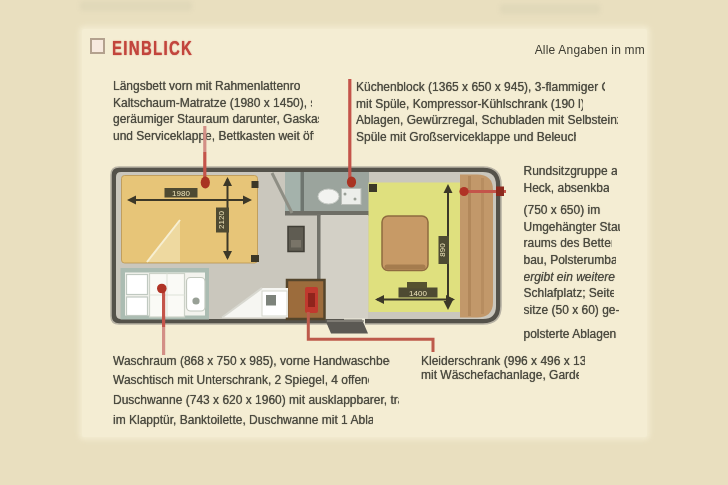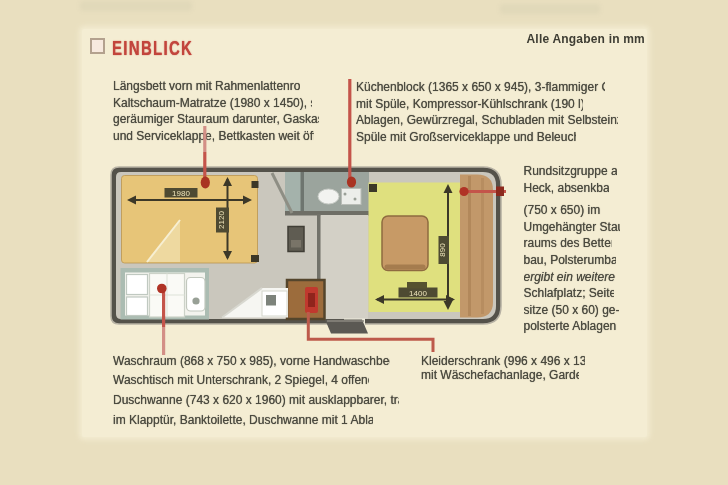--- a/index.html
+++ b/index.html
@@ -5,21 +5,21 @@
   html,body{margin:0;padding:0;}
   body{width:728px;height:485px;background:#e9dfbf;position:relative;overflow:hidden;
        font-family:"Liberation Sans",sans-serif;}
   .abs{position:absolute;}
   .panel{left:82px;top:29px;width:565px;height:408px;background:#f4edd3;
          box-shadow:0 0 5px 3px #f2ebd0;border-radius:2px;}
   .titlebox{left:90px;top:38px;width:11px;height:12px;border:2.5px solid #b3a18e;
             background:#f7e9de;}
   .title{left:112px;top:35px;font-size:15px;transform:scaleY(1.4);transform-origin:top left;font-weight:bold;color:#c2453c;
          letter-spacing:1.3px;text-shadow:0 0 1px #c2453c;}
-  .mmnote{right:83px;top:32px;white-space:nowrap;font-size:12px;font-weight:bold;color:#3e3d33;
+  .mmnote{right:83px;top:43px;white-space:nowrap;font-size:12px;font-weight:normal;color:#3e3d33;
           letter-spacing:0.2px;}
   .blk{color:#4b4a3f;font-size:12px;text-shadow:0 0 0.8px #55544a;}
   .blk div{white-space:nowrap;overflow:hidden;}
   .smudge{background:#9aa089;opacity:0.10;filter:blur(2px);}
 </style>
 </head>
 <body>
 <div class="abs panel"></div>
 <div class="abs smudge" style="left:80px;top:1px;width:112px;height:10px;"></div>
 <div class="abs smudge" style="left:500px;top:4px;width:100px;height:10px;"></div>
@@ -45,21 +45,21 @@
 <div class="abs blk" style="left:523.5px;top:163px;line-height:16.6px;">
   <div style="width:93px;">Rundsitzgruppe am</div>
   <div style="width:85px;">Heck, absenkbare Tisch</div>
   <div style="width:78px;margin-top:6px;">(750 x 650) im</div>
   <div style="width:96px;">Umgehängter Stau-</div>
   <div style="width:88px;">raums des Betten-</div>
   <div style="width:92px;">bau, Polsterumbau</div>
   <div style="width:98px;font-style:italic;">ergibt ein weitere</div>
   <div style="width:90px;">Schlafplatz; Seiten-</div>
   <div style="width:95px;">sitze (50 x 60) ge-</div>
-  <div style="width:100px;">polsterte Ablagen</div>
+  <div style="width:100px;margin-top:8px;">polsterte Ablagen</div>
 </div>
 
 <div class="abs blk" style="left:113px;top:351.5px;line-height:19.7px;">
   <div style="width:277px;">Waschraum (868 x 750 x 985), vorne Handwaschbecken,</div>
   <div style="width:256px;">Waschtisch mit Unterschrank, 2 Spiegel, 4 offene Ablagen,</div>
   <div style="width:286px;">Duschwanne (743 x 620 x 1960) mit ausklappbarer, transparenter</div>
   <div style="width:260px;">im Klapptür, Banktoilette, Duschwanne mit 1 Ablaß, Dusche</div>
 </div>
 
 <div class="abs blk" style="left:421px;top:355.3px;line-height:13.8px;">

